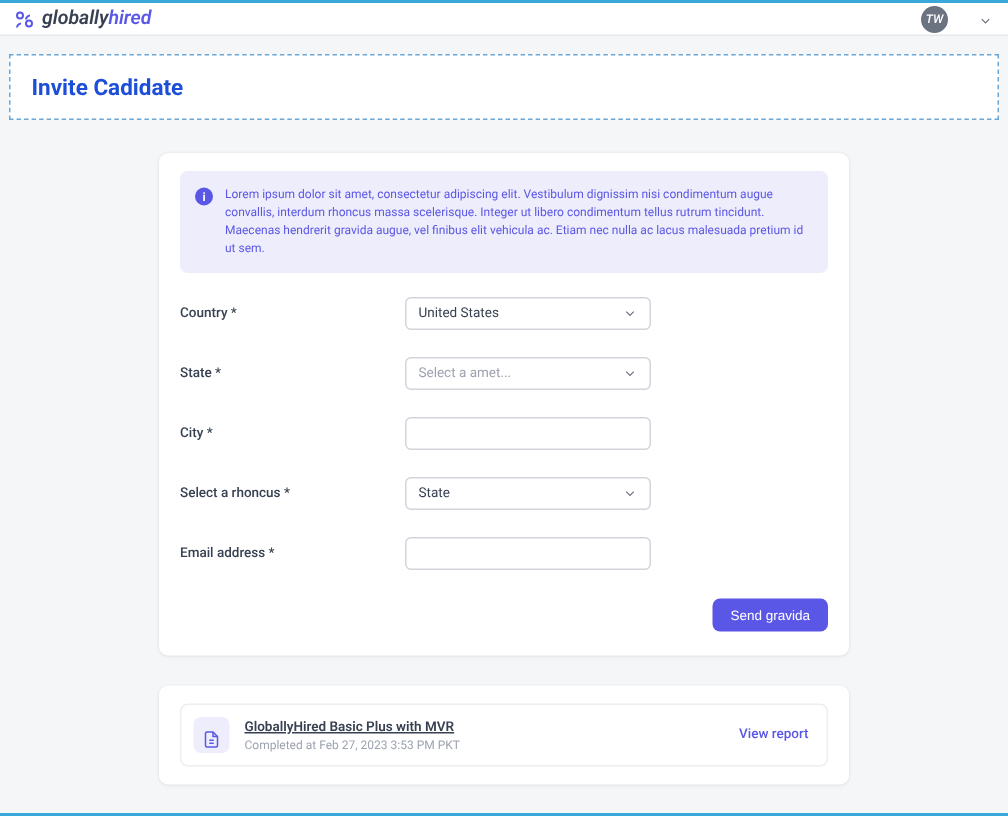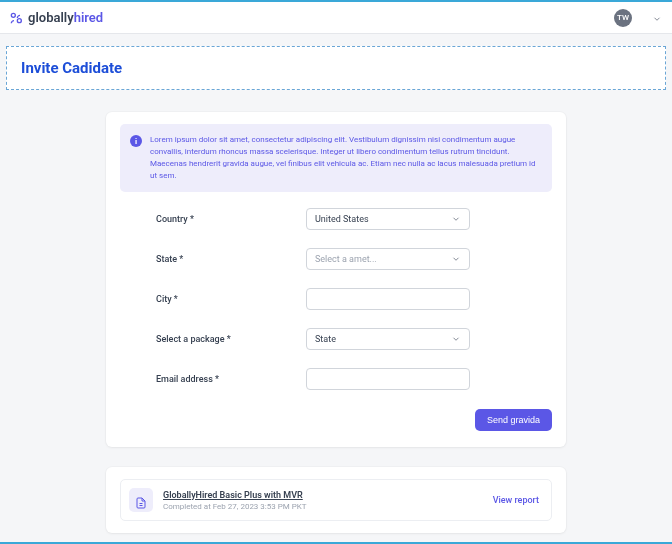--- a/index.html
+++ b/index.html
@@ -7,26 +7,27 @@
     font-family: -apple-system, BlinkMacSystemFont, "Segoe UI", Roboto, Arial, sans-serif;
     background: #f5f6f8;
     width: 672px;
     height: 544px;
     overflow: hidden;
     border-top: 2px solid #3aa8d8;
     border-bottom: 2px solid #3aa8d8;
   }
   .header {
     background: #fff;
-    height: 32px;
+    height: 22px;
     display: flex;
     align-items: center;
     justify-content: space-between;
     padding: 0 10px 0 8px;
     border-bottom: 1px solid #e5e7eb;
+    font-style: italic;
   }
   .logo { display: flex; align-items: center; gap: 4px; }
   .logo-icon { width: 16px; height: 16px; }
   .logo-text { font-size: 13px; font-weight: 600; }
   .logo-text .g { color: #374151; }
   .logo-text .h { color: #5b57e6; }
   .avatar-wrap { display: flex; align-items: flex-start; gap: 20px; }
   .avatar {
     width: 18px; height: 18px; border-radius: 50%;
     background: #6b7280; color: #fff;
@@ -64,21 +65,20 @@
     width: 12px; height: 12px; flex-shrink: 0; margin-top: 1px;
     border-radius: 50%; background: #5b57e6; color: #fff;
     display:flex; align-items:center; justify-content:center;
     font-size:8px; font-weight:700;
   }
   .info-text { font-size: 8px; line-height: 1.5; color: #5b57e6; }
 
   .form-row {
     display: flex; align-items: center;
     margin-bottom: 18px;
-    margin-left: 36px;
   }
   .form-label {
     width: 150px; flex-shrink: 0;
     font-size: 9px; color: #374151; font-weight: 500;
   }
   .form-control {
     flex: 1;
     max-width: 164px;
     height: 22px;
     border: 1px solid #d1d5db;
@@ -179,21 +179,21 @@
   </div>
 
   <div class="form-row">
     <div class="form-label">City *</div>
     <div class="form-control">
       <span></span>
     </div>
   </div>
 
   <div class="form-row">
-    <div class="form-label">Select a package *</div>
+    <div class="form-label">Select a rhoncus *</div>
     <div class="form-control">
       <span>State</span>
       <span class="chev-sm"><svg viewBox="0 0 24 24" fill="none" stroke="#6b7280" stroke-width="2">
             <path d="M6 9l6 6 6-6"></path>
           </svg></span>
     </div>
   </div>
 
   <div class="form-row">
     <div class="form-label">Email address *</div>

